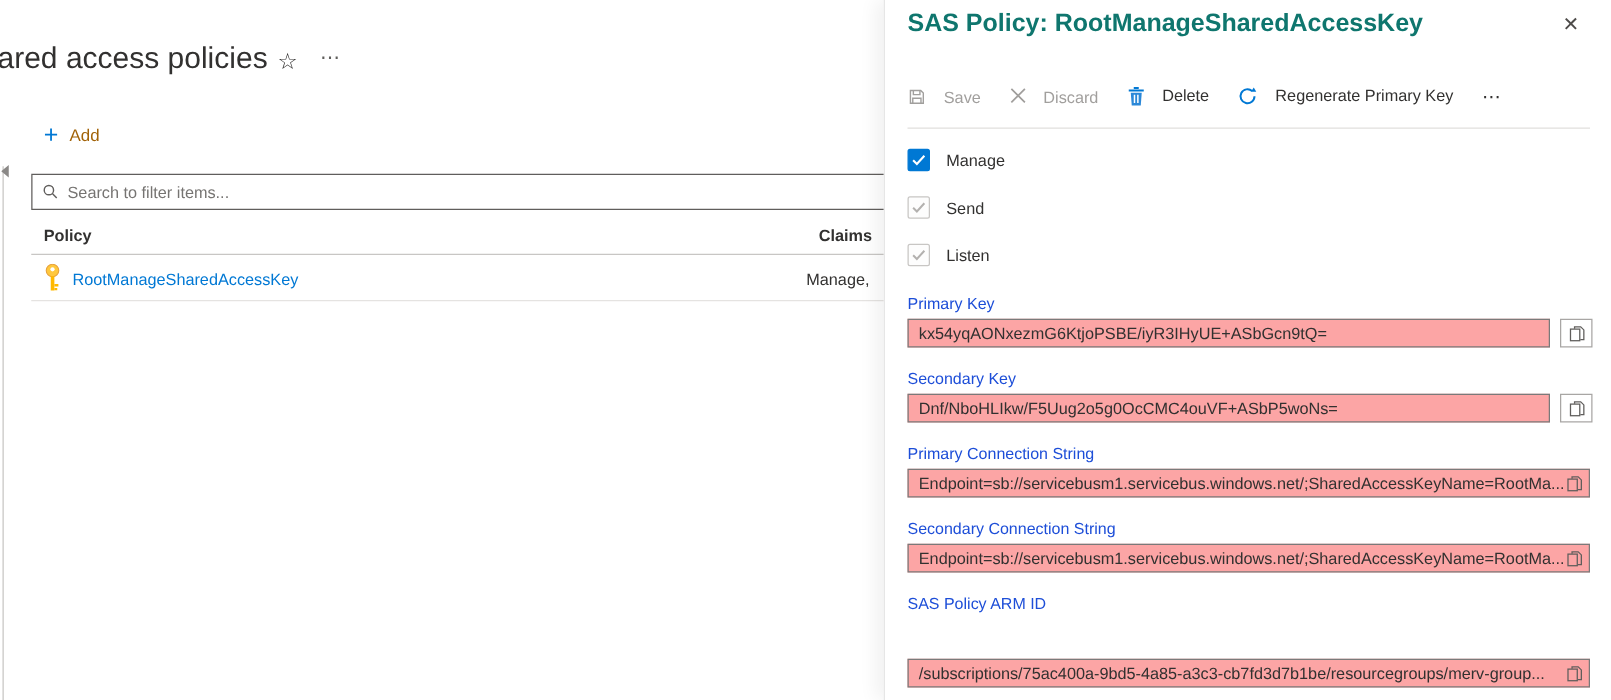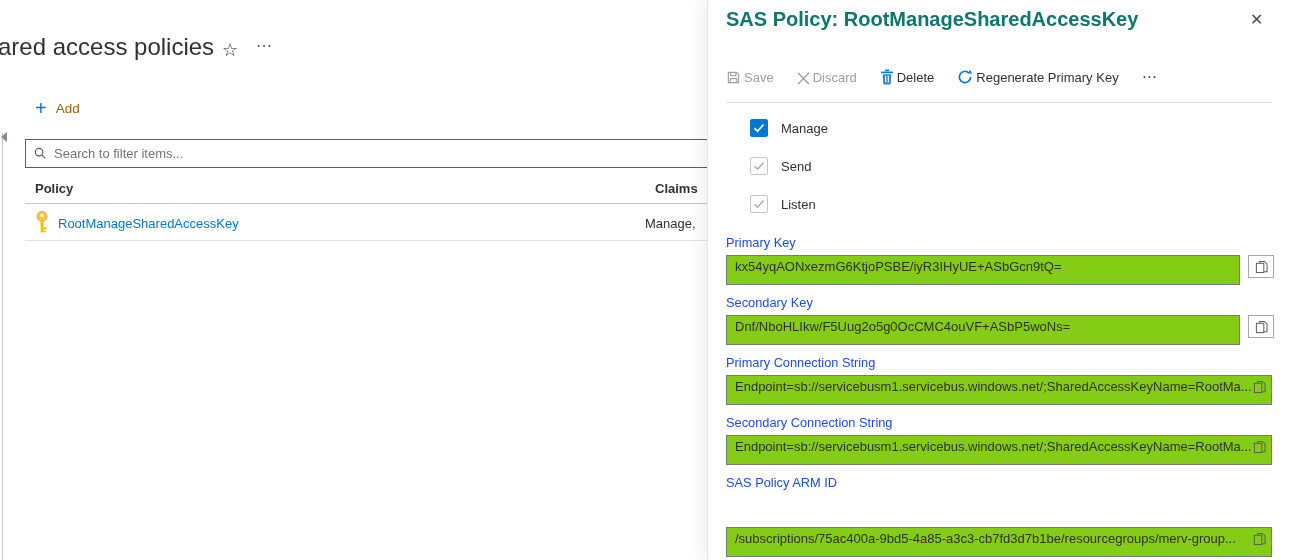--- a/index.html
+++ b/index.html
@@ -32,33 +32,33 @@
   .row-claims { position:absolute; left:645px; top:216px; font-size:13px; color:#323130; }
   .divider-row { position:absolute; left:25px; top:240px; width:686px; height:1px; background:#e5e3e1; }
 
   
   .panel { position:absolute; left:707px; top:0; width:582px; height:560px; background:#fff;
     border-left:1px solid #e6e6e6; box-shadow:-6px 0 14px rgba(0,0,0,0.06); }
   .panel-title { position:absolute; left:18px; top:8px; font-size:20px; font-weight:700; color:#0f766e; white-space:nowrap; }
   .panel-close { position:absolute; left:542px; top:10px; font-size:16px; color:#4d4b49; background:none; border:none; cursor:pointer; font-family:inherit; }
 
   .ptoolbar { position:absolute; left:18px; top:68px; display:flex; align-items:center; }
-  .tbi { display:flex; align-items:flex-end; gap:3px; margin-right:23px; font-size:13px; color:#323130; cursor:pointer; white-space:nowrap; }
+  .tbi { display:flex; align-items:flex-start; gap:14px; margin-right:23px; font-size:13px; color:#323130; cursor:pointer; white-space:nowrap; }
   .tbi.disabled { color:#a19f9d; cursor:default; }
   .tbi.more { font-size:15px; letter-spacing:2px; color:#323130; margin-right:0; }
   .ptoolbar-divider { position:absolute; left:18px; top:102px; width:546px; height:1px; background:#e1dfdd; }
 
-  .cb-row { position:absolute; left:18px; display:flex; align-items:center; gap:13px; cursor:pointer;margin-left:24px; }
+  .cb-row { position:absolute; left:18px; display:flex; align-items:center; gap:13px; cursor:pointer; }
   .cb { width:18px; height:18px; border-radius:2px; display:flex; align-items:center; justify-content:center; }
   .cb.on { background:#0078d4; border:1px solid #0078d4; }
   .cb.dis { background:#fdfdfd; border:1px solid #c8c6c4; }
   .cb-label { font-size:13px; color:#323130; }
 
   .f-label { position:absolute; left:18px; font-size:12.8px; color:#1d4ed8; white-space:nowrap; }
-  .f-value { position:absolute; left:18px; height:30px; background:#84cc16; border:1px solid #7a7a7a;
+  .f-value { position:absolute; left:18px; height:23px; background:#fca5a5; border:1px solid #7a7a7a;
     font-size:13px; color:#323130; line-height:21px; padding:0 8px; white-space:nowrap; overflow:hidden; }
   .f-value.keyw { width:514px; }
   .f-value.connw { width:546px; padding-right:26px; }
   .copy-inside { position:absolute; right:5px; top:3px; cursor:pointer; }
   .copy-btn { position:absolute; left:540px; width:26px; height:23px; background:#fff; border:1px solid #a8a6a4;
     display:flex; align-items:center; justify-content:center; cursor:pointer; padding:0; }
 </style>
 </head>
 <body>
 

